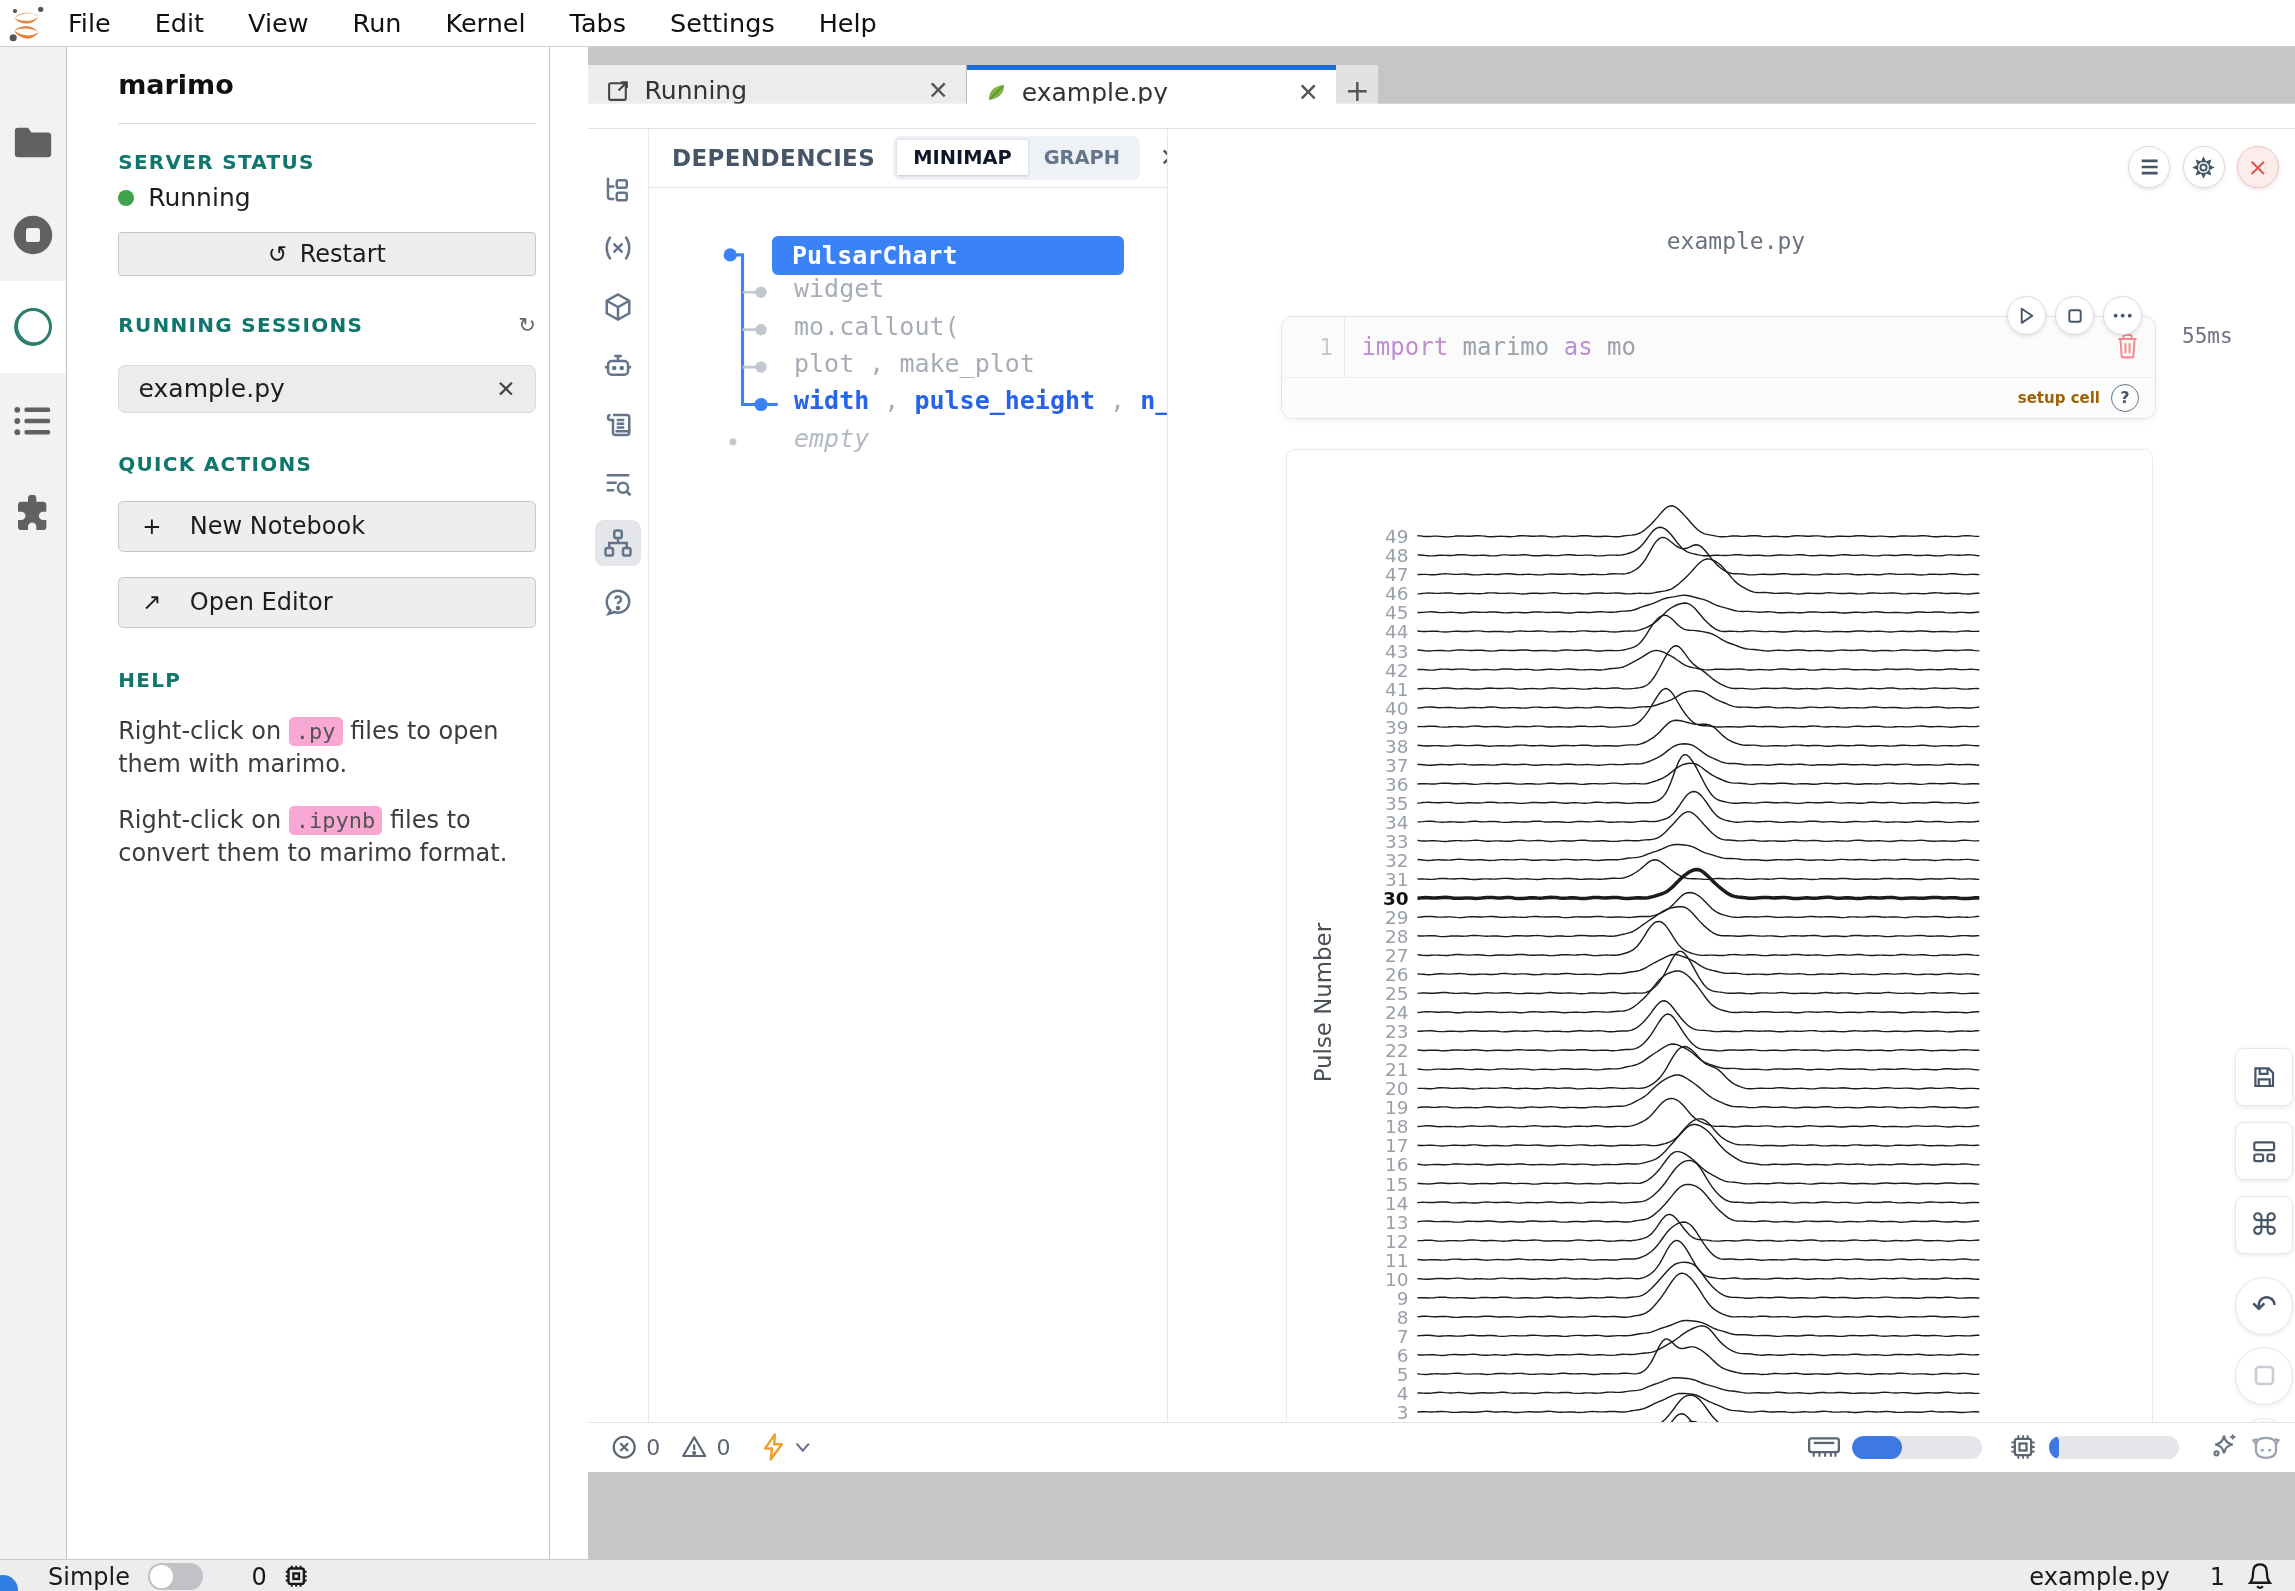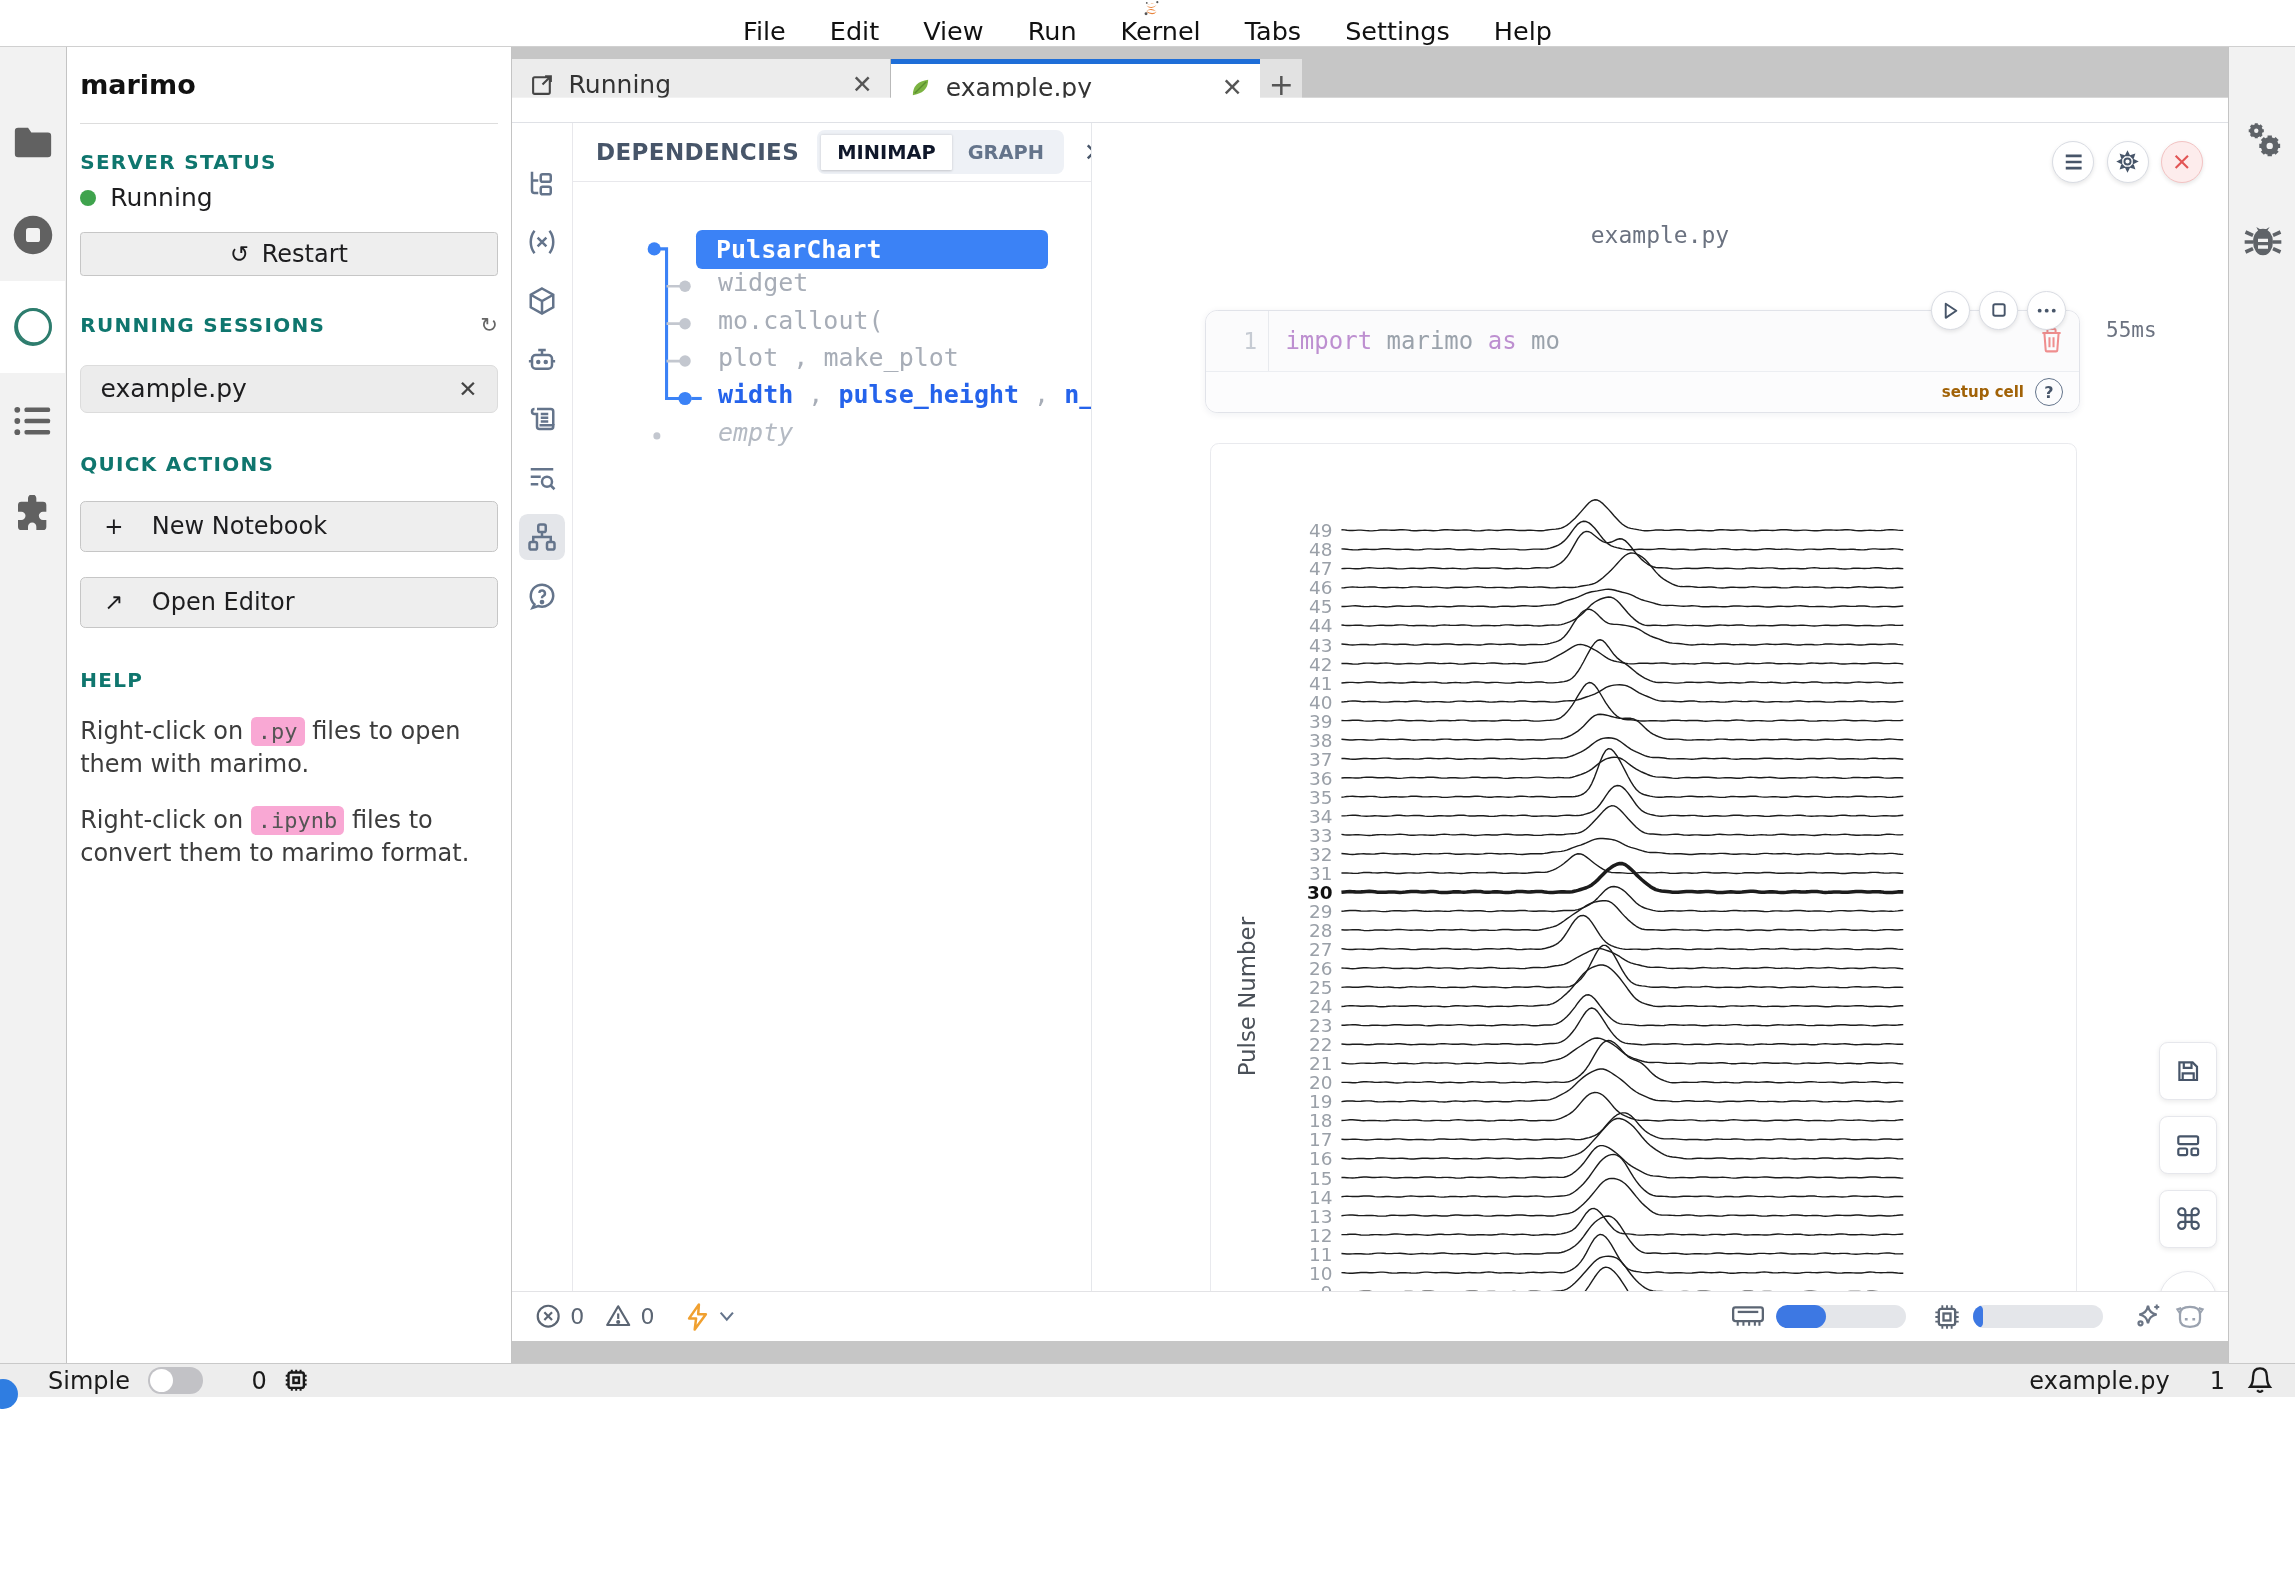--- a/index.html
+++ b/index.html
@@ -1,26 +1,26 @@
 <!DOCTYPE html>
 <html style="font-size:14px"><head>
 <meta charset="utf-8">
 <style>
   html,body{margin:0;padding:0;width:2295px;height:1591px;overflow:hidden;
     font-family:"DejaVu Sans","Liberation Sans",sans-serif;background:#fff;}
   .mono{font-family:"DejaVu Sans Mono","Liberation Mono",monospace;}
 
   
-  .menubar{height:46px;background:#fff;display:flex;align-items:center;border-bottom:0.9px solid #d0d0d0;flex-direction:column;}
+  .menubar{height:46px;background:#fff;display:flex;align-items:center;border-bottom:0.9px solid #d0d0d0;}
   .logo{width:39px;height:39px;margin-left:7px;}
   .menu-items{display:flex;align-items:center;}
   .menu-item{font-size:25.5px;color:#111;padding:0 22px;cursor:default;}
 
   
-  .app-row{display:flex;height:1316px;}
+  .app-row{display:flex;height:1512px;gap:38px;}
   .activity{width:66px;background:#f2f2f2;border-right:0.9px solid #c4c4c4;position:relative;flex:none;}
   .act-item{position:absolute;left:0;width:65px;height:92px;display:flex;align-items:center;justify-content:center;}
   .act-item.active{background:#fff;}
 
   .sidebar{width:444px;background:#fff;border-right:0.9px solid #c4c4c4;position:relative;flex:none;}
   .sb-inner{position:absolute;left:13.2px;right:13.2px;top:0;}
   .sb-title{font-size:27px;font-weight:bold;color:#111;margin-top:22px;}
   .sb-hr{border-top:1.8px solid #ddd;margin-top:23px;}
   .sb-section{font-size:20px;font-weight:bold;letter-spacing:1.3px;color:#0f766e;}
   .sb-running{display:flex;align-items:center;font-size:25px;color:#1d1d1f;}

